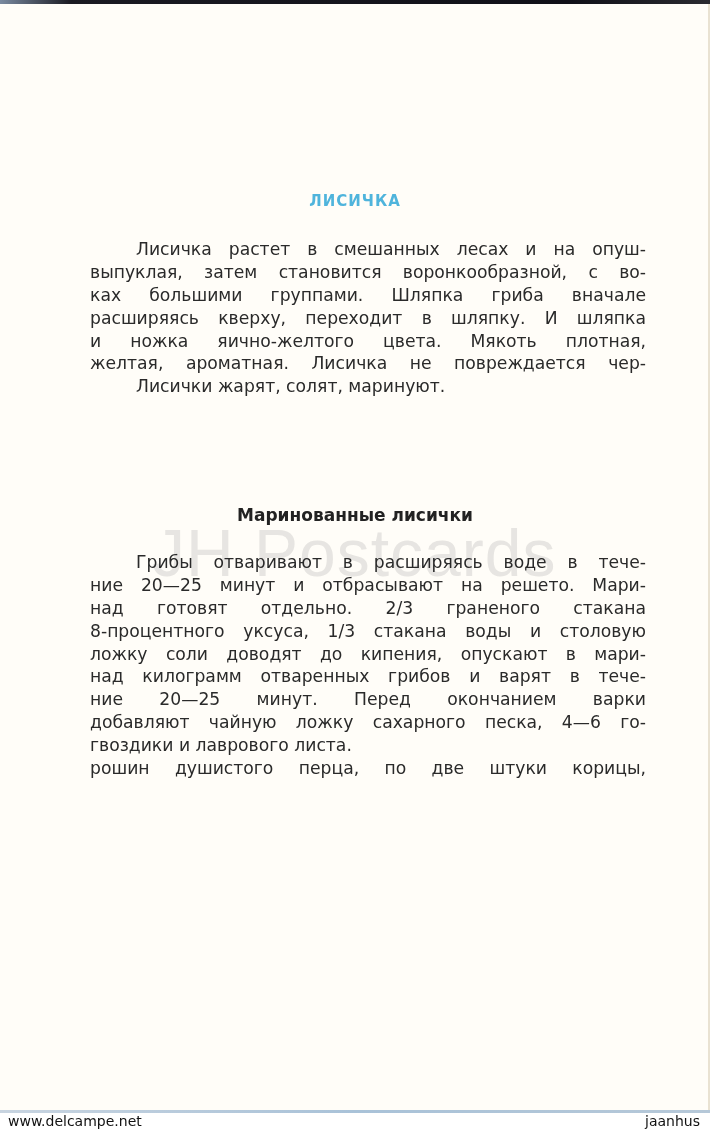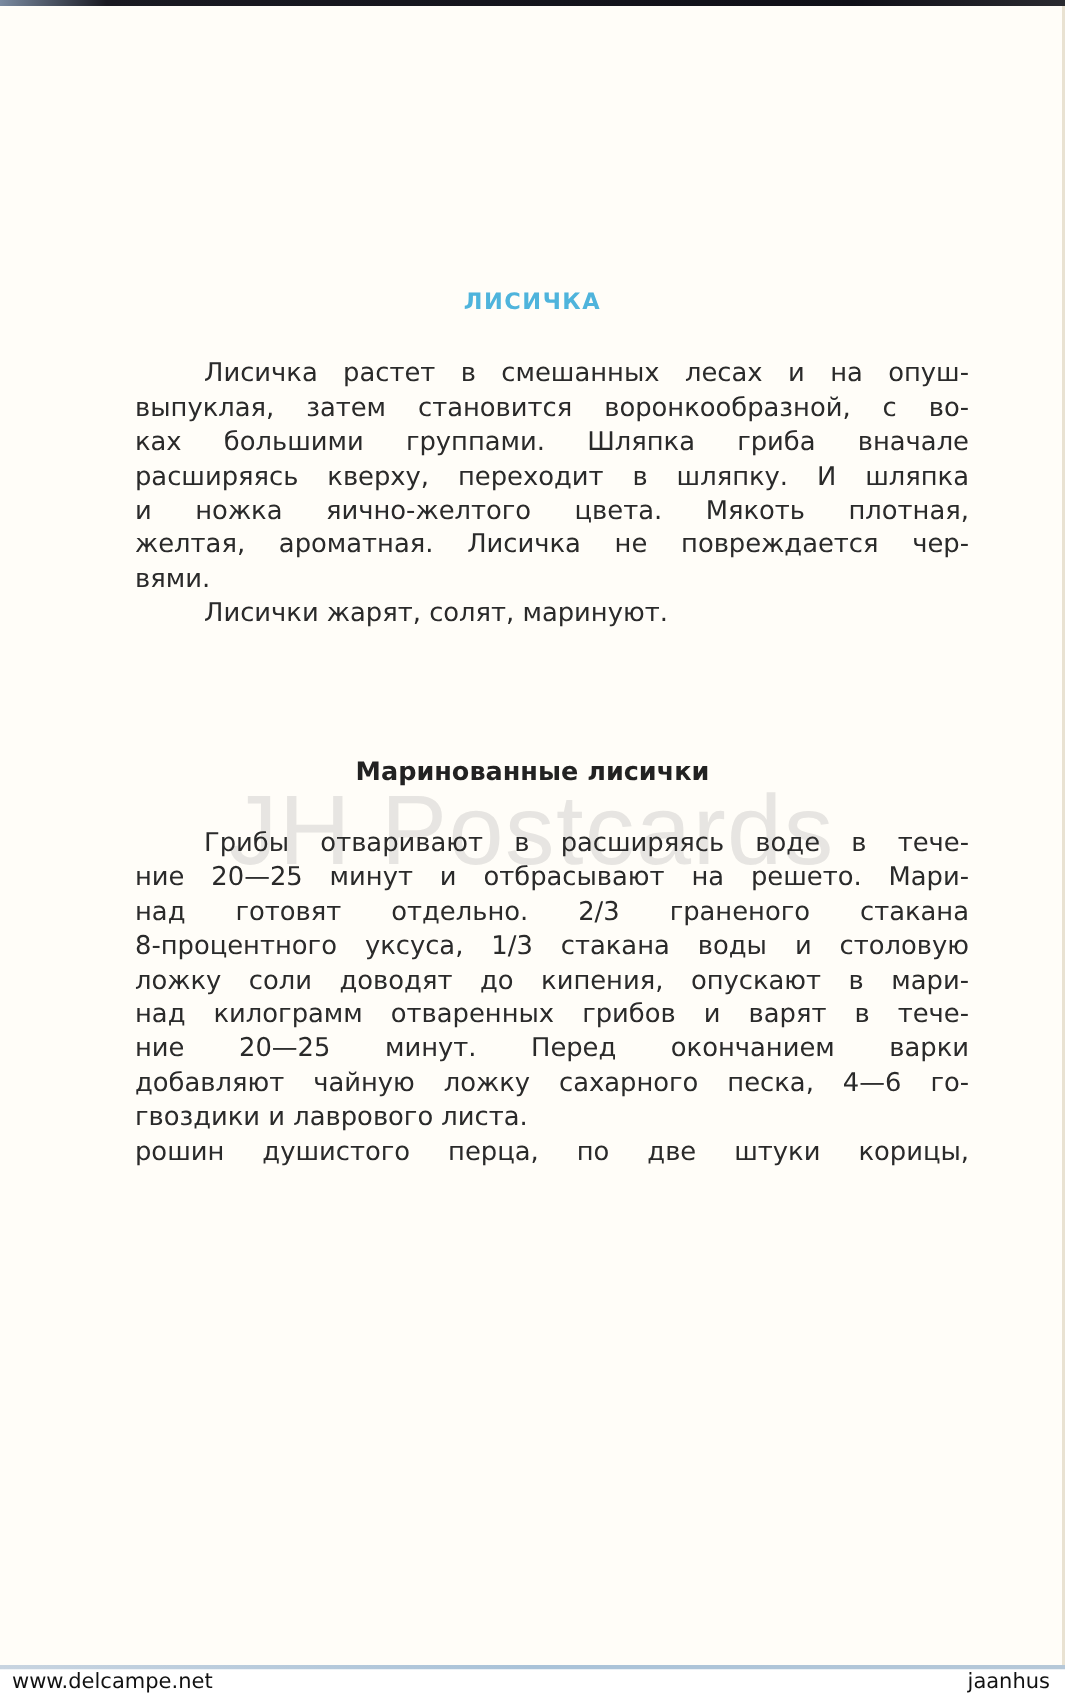--- a/index.html
+++ b/index.html
@@ -26,21 +26,20 @@
 
 <div class="title">ЛИСИЧКА</div>
 
 <div class="para" style="top:238px;">
   <span class="line indent">Лисичка растет в смешанных лесах и на опуш-</span>
   <span class="line">выпуклая, затем становится воронкообразной, с во-</span>
   <span class="line">ках большими группами. Шляпка гриба вначале</span>
   <span class="line">расширяясь кверху, переходит в шляпку. И шляпка</span>
   <span class="line">и ножка яично-желтого цвета. Мякоть плотная,</span>
   <span class="line">желтая, ароматная. Лисичка не повреждается чер-</span>
-  <span class="line last">вями.</span>
   <span class="line last indent">Лисички жарят, солят, маринуют.</span>
 </div>
 
 <div class="watermark">JH Postcards</div>
 
 <div class="subtitle">Маринованные лисички</div>
 
 <div class="para" style="top:551px;">
   <span class="line indent">Грибы отваривают в расширяясь воде в тече-</span>
   <span class="line">ние 20—25 минут и отбрасывают на решето. Мари-</span>

